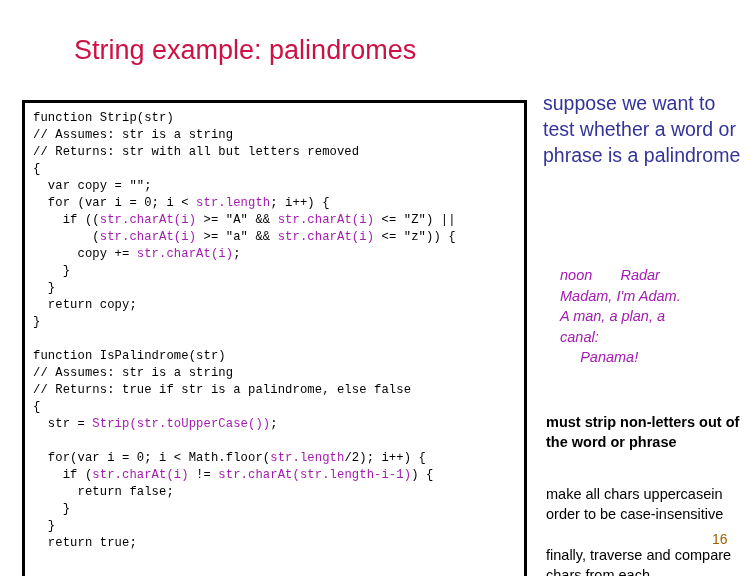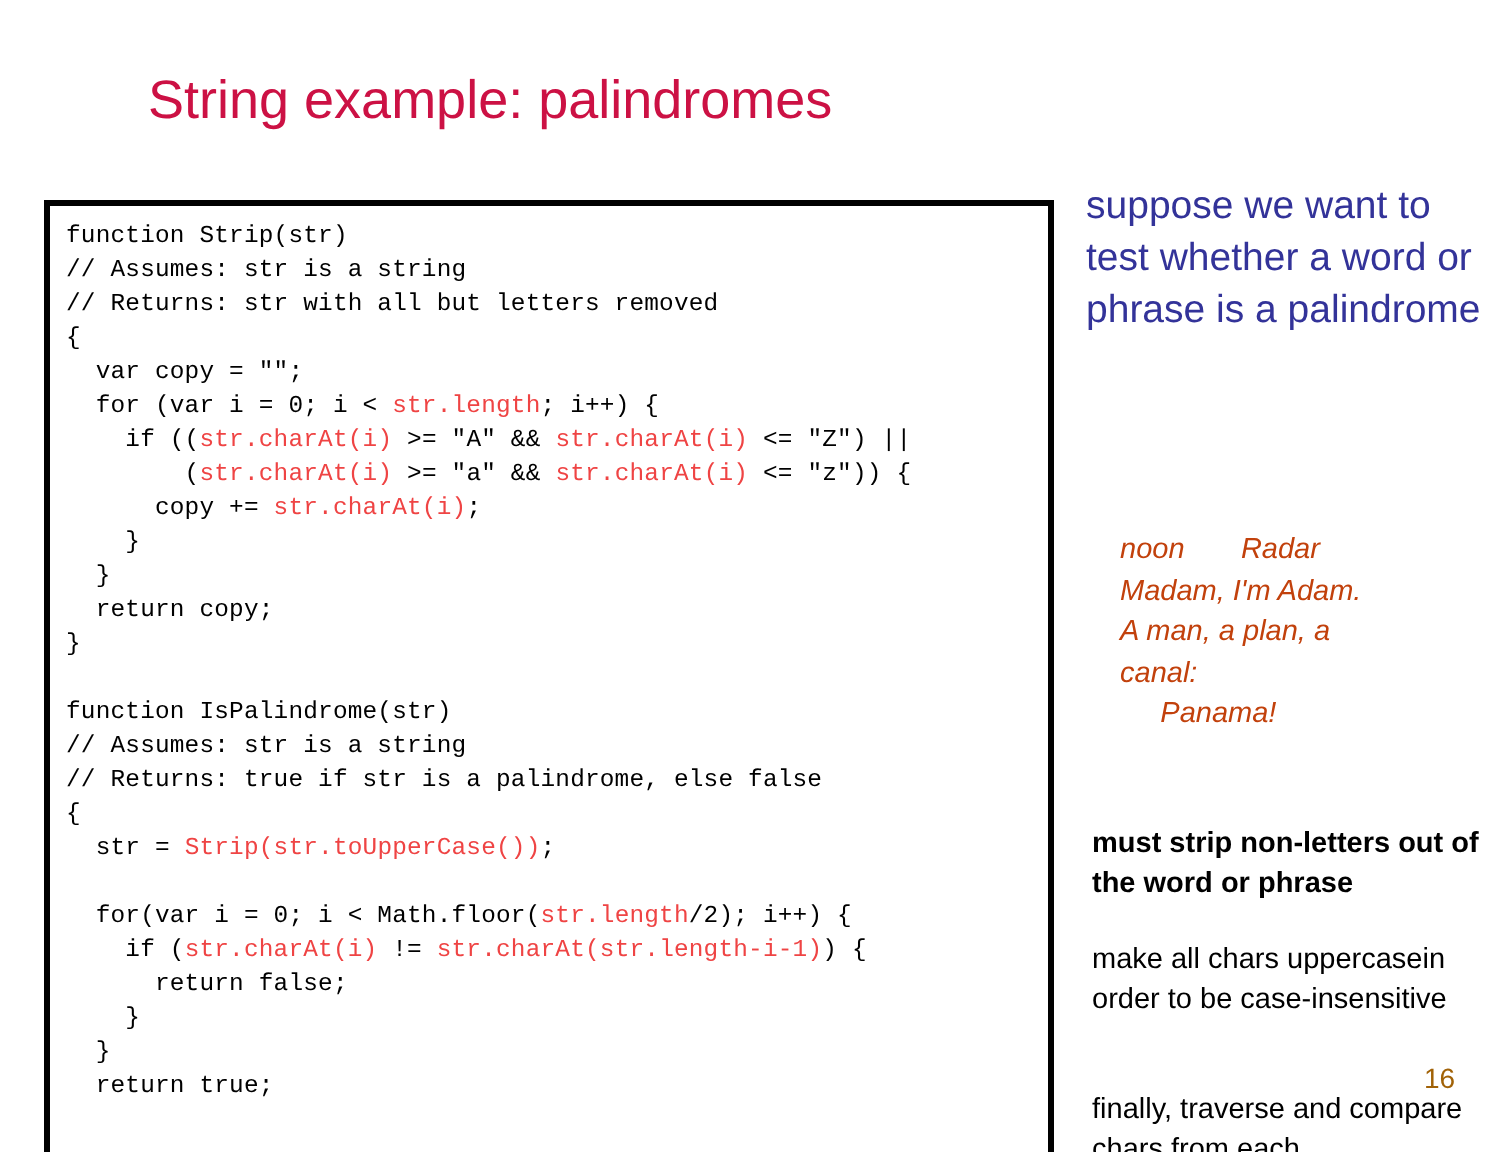--- a/index.html
+++ b/index.html
@@ -48,54 +48,54 @@
     left: 8px;
     top: 7px;
     font-family: "Liberation Mono", "DejaVu Sans Mono", monospace;
     font-size: 12.2px;
     line-height: 17px;
     color: #000000;
     white-space: pre;
     letter-spacing: 0.1px;
   }
   .code-line { height: 17px; white-space: pre; }
-  .tok-hl { color: #ef4444; }
+  .tok-hl { color: #a21caf; }
 
   
   #rail-lead {
     position: absolute;
     left: 543px;
     top: 90px;
     width: 205px;
     font-size: 19.5px;
     line-height: 26px;
     color: #333399;
     font-weight: 400;
   }
   #rail-examples {
     position: absolute;
     left: 560px;
     top: 265px;
     width: 190px;
     font-size: 14.5px;
     line-height: 20.5px;
-    color: #c2410c;
+    color: #a21caf;
     font-style: italic;
     white-space: pre;
   }
   .rail-note {
     position: absolute;
     left: 546px;
     width: 208px;
     font-size: 14.5px;
     line-height: 20px;
     color: #000000;
   }
   #rail-note-1 { top: 412px; font-weight: bold; }
-  #rail-note-2 { top: 470px; }
+  #rail-note-2 { top: 484px; }
   #rail-note-3 { top: 545px; }
 
   #page-number {
     position: absolute;
     left: 712px;
     top: 530px;
     font-size: 14px;
     line-height: 18px;
     color: #a16207;
   }

